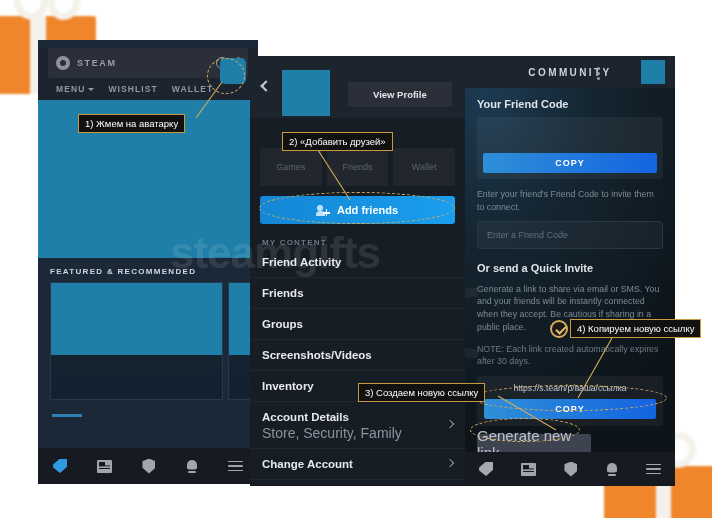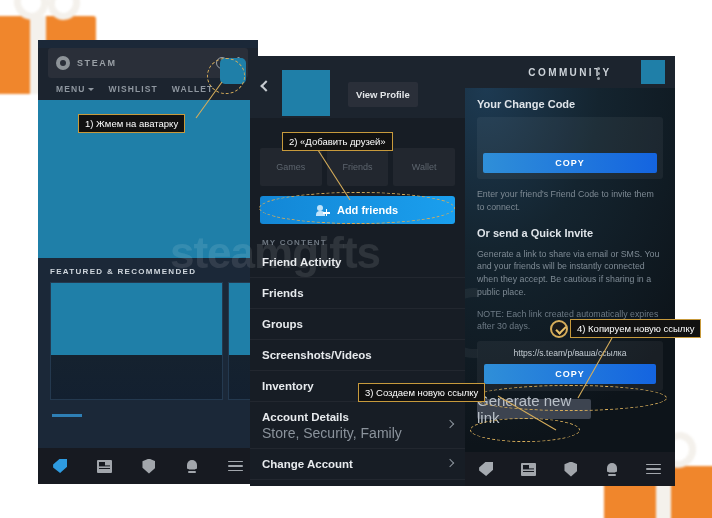--- a/index.html
+++ b/index.html
@@ -102,21 +102,21 @@
   #mid-back {
     position:absolute; left:12px; top:26px; width:8px; height:8px;
     border-left:2px solid #c7ccd1; border-bottom:2px solid #c7ccd1;
     transform: rotate(45deg);
   }
   #mid-avatar {
     position:absolute; left:32px; top:14px; width:48px; height:46px;
     background:#1f7fa8;
   }
   #view-profile-btn {
-    position:absolute; left:98px; top:26px; padding:7px 8px;
+    position:absolute; left:98px; top:26px; padding:7px 25px;
     background:#2a2f39; color:#e3e6e9; font-size:9.5px; font-weight:bold;
     border-radius:2px;
   }
   #mid-tiles { display:flex; gap:5px; padding:30px 10px 0 10px; }
   .tile {
     flex:1; height:38px; background:#22272f; border-radius:2px;
     display:flex; align-items:center; justify-content:center;
     color:#5d656e; font-size:9px;
   }
   #add-friends-btn {
@@ -363,26 +363,27 @@
       <span class="kebab" id="right-kebab">
           <i></i>
           <i></i>
           <i></i>
         </span>
       <span id="right-avatar"></span>
     </div>
     <div id="right-body">
       <div class="big-swoosh"></div>
 
-      <div class="rsec-title">Your Change Code</div>
+      <div class="rsec-title">Your Friend Code</div>
       <div id="code-box">
         <div id="code-display"></div>
         <div class="copy-btn">COPY</div>
       </div>
       <div class="rsec-desc">Enter your friend's Friend Code to invite them to connect.</div>
+      <div id="friend-code-input">Enter a Friend Code</div>
 
       <div class="rsec-title" id="quick-title">Or send a Quick Invite</div>
       <div class="rsec-desc">Generate a link to share via email or SMS. You and your friends will be instantly connected when they accept. Be cautious if sharing in a public place.</div>
       <div id="note-text">NOTE: Each link created automatically expires after 30 days.</div>
 
       <div id="link-box">
         <div id="link-url">https://s.team/p/ваша/ссылка</div>
         <div class="copy-btn">COPY</div>
       </div>
       <div id="gen-new-link">Generate new link</div>

